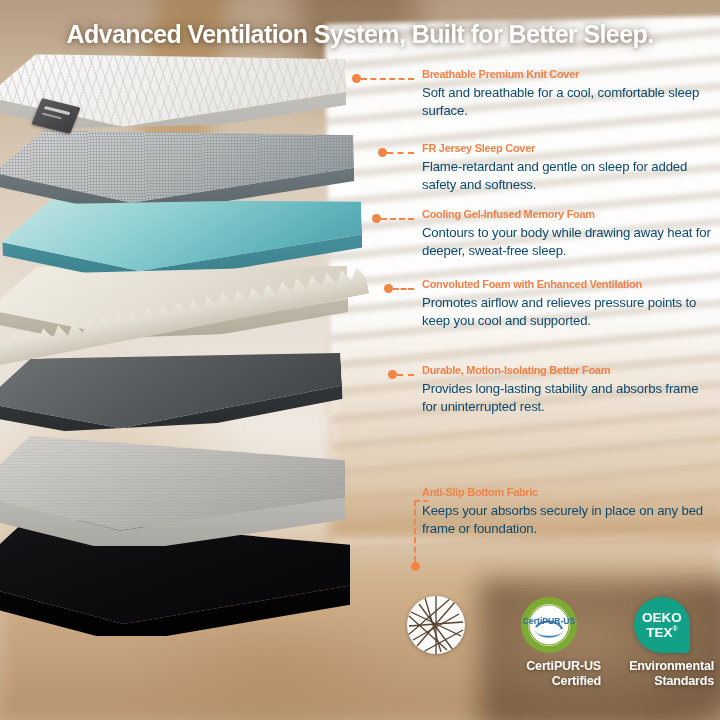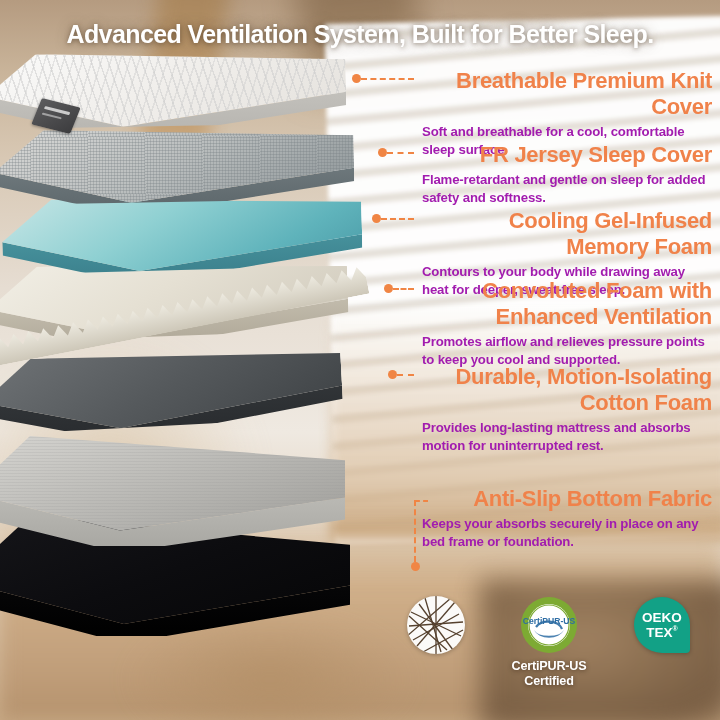--- a/index.html
+++ b/index.html
@@ -198,45 +198,44 @@
     width:9px; height:9px; border-radius:50%; background:#f08544;
   }
   .conn-v .cap{
     position:absolute; left:-1px; top:0; width:13px; height:0;
     border-top:2px dashed #f08544;
   }
 
   
   .callout{ position:absolute; width:290px; }
   .callout h3{
-    color:#f0824a; font-size:22px; font-weight:700;
+    color:#f0824a; font-size:11px; font-weight:700;
     line-height:1.18; letter-spacing:-.3px;
     margin-bottom:3px;
-    text-align:right;
   }
   .callout p{
-    color:#a21caf; font-size:13.2px; font-weight:700;
+    color:#0c4a6e; font-size:13.2px; font-weight:400;
     line-height:1.34; letter-spacing:-.15px;
   }
 
   
   #title{
     position:absolute; left:0; top:20px; width:720px;
     text-align:center;
     color:#ffffff; font-size:25px; font-weight:700;
     letter-spacing:-.6px;
     text-shadow:0 1px 5px rgba(70,50,30,.55), 0 0 14px rgba(80,60,40,.35);
   }
 
   
   #badges{
     position:absolute; left:384px; top:594px; width:330px;
     display:flex; justify-content:space-between; align-items:flex-start;
   }
-  .badge{ width:104px; text-align:center; }
+  .badge{ width:104px; text-align:right; }
   .badge .art{ height:62px; display:flex; align-items:center; justify-content:center; }
   .badge .cap{
     color:#ffffff; font-size:12.6px; font-weight:700; line-height:1.2;
     letter-spacing:-.2px;
     text-shadow:0 1px 4px rgba(60,40,25,.7);
     margin-top:3px;
   }
   .fg-circle{
     width:58px; height:58px; border-radius:50%;
     background:#fbfaf8; position:relative; overflow:hidden;
@@ -352,22 +351,22 @@
     <h3>Cooling Gel-Infused Memory Foam</h3>
     <p>Contours to your body while drawing away heat for deeper, sweat-free sleep.</p>
   </div>
 
   <div class="callout" style="left:422px; top:278px;">
     <h3>Convoluted Foam with Enhanced Ventilation</h3>
     <p>Promotes airflow and relieves pressure points to keep you cool and supported.</p>
   </div>
 
   <div class="callout" style="left:422px; top:364px;">
-    <h3>Durable, Motion-Isolating Cotton Foam</h3>
-    <p>Provides long-lasting mattress and absorbs motion for uninterrupted rest.</p>
+    <h3>Durable, Motion-Isolating Better Foam</h3>
+    <p>Provides long-lasting stability and absorbs frame for uninterrupted rest.</p>
   </div>
 
   <div class="callout" style="left:422px; top:486px;">
     <h3>Anti-Slip Bottom Fabric</h3>
     <p>Keeps your absorbs securely in place on any bed frame or foundation.</p>
   </div>
 
   <div id="badges">
 
     <div class="badge">
@@ -405,17 +404,18 @@
       <div class="cap">CertiPUR-US<br>Certified</div>
     </div>
 
     <div class="badge">
       <div class="art">
         <div class="oeko">
           <span>OEKO</span>
           <span><span>TEX</span><span class="r">®</span></span>
         </div>
       </div>
+      <div class="cap">Environmental<br>Standards</div>
     </div>
 
   </div>
 
 </div>
 
 </body></html>

